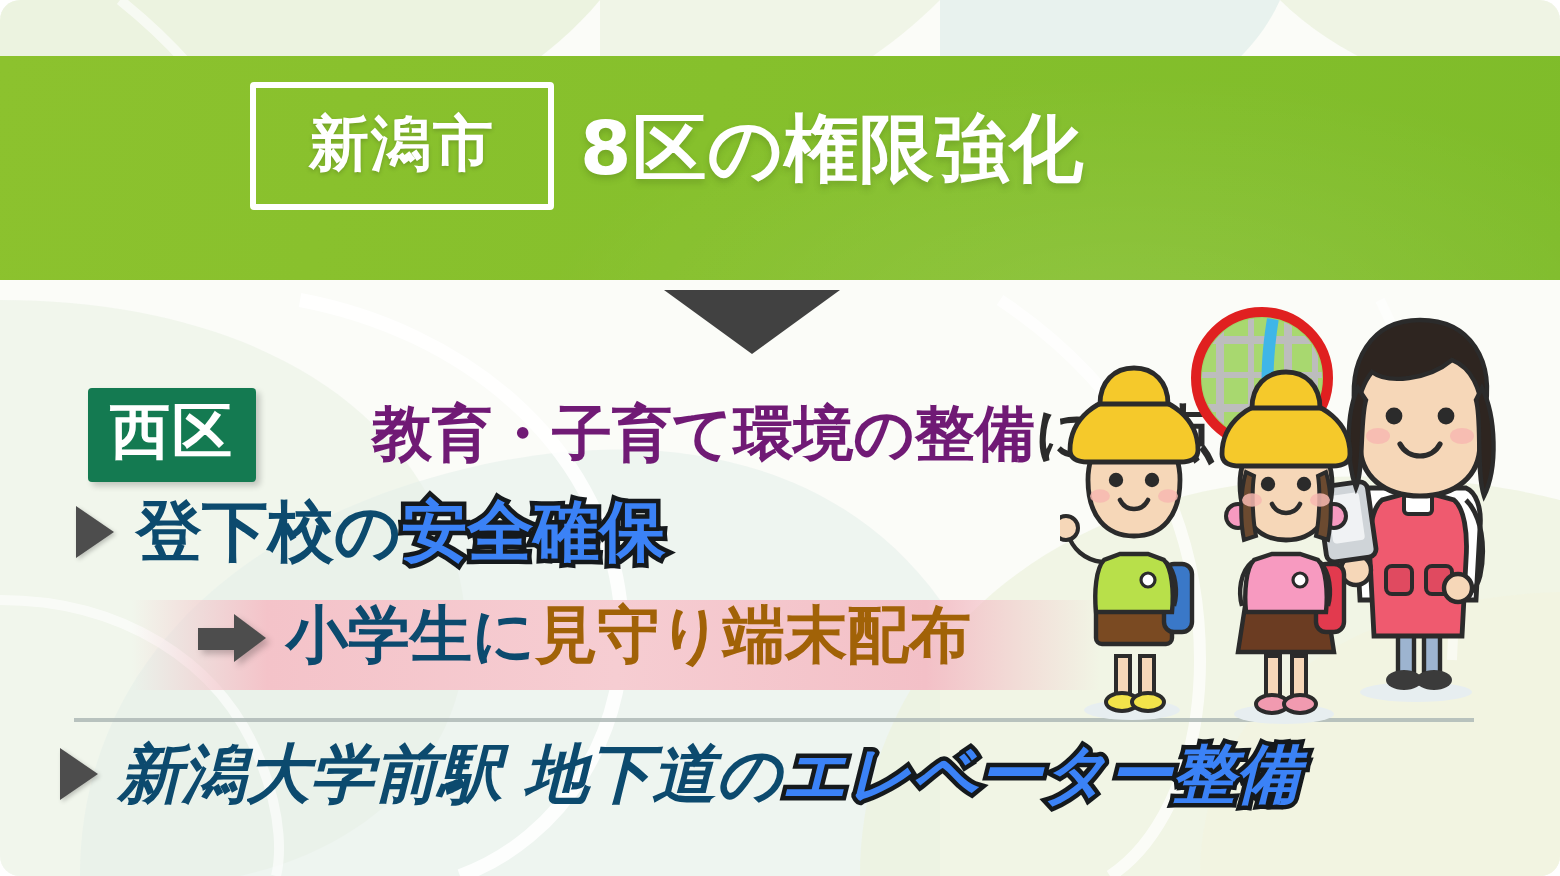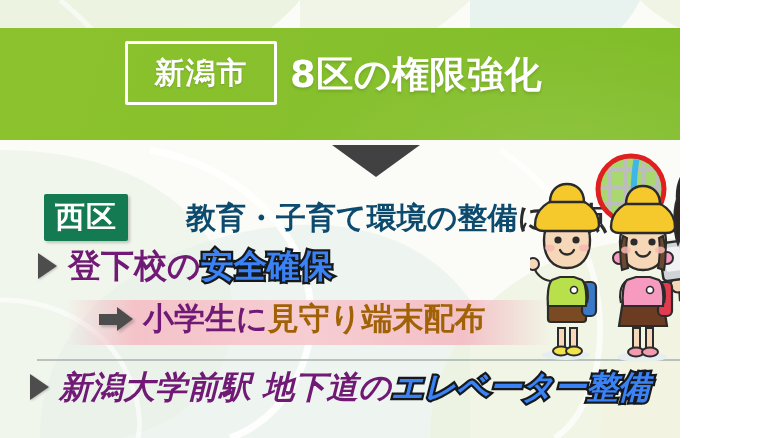--- a/index.html
+++ b/index.html
@@ -1,21 +1,21 @@
 <!DOCTYPE html>
 <html><head>
 <meta charset="utf-8">
 <style>
   html,body{margin:0;padding:0;}
   body{
     width:780px;height:438px;overflow:hidden;
     font-family:"DejaVu Sans","Liberation Sans",sans-serif;
     background:#ffffff;
   }
-  .stage{position:relative;width:680px;height:438px;overflow:hidden;background:#fbfcf8;}
+  .stage{position:relative;width:780px;height:438px;overflow:hidden;background:#fbfcf8;border-radius:10px;}
 
   
   .bg{position:absolute;inset:0;overflow:hidden;}
   .bg svg{position:absolute;inset:0;width:780px;height:438px;}
 
   
   .header-band{
     position:absolute;left:0;top:28px;width:780px;height:112px;
     background:linear-gradient(105deg,#8cc22e 0%,#86c02c 45%,#7fbc2a 100%);
   }
@@ -49,33 +49,33 @@
   
   .ward-row{position:absolute;left:44px;top:194px;display:flex;align-items:center;gap:45px;}
   .ward-badge{
     background:#147a51;color:#ffffff;
     font-size:30px;font-weight:bold;line-height:1;
     padding:8px 11px 9px 11px;border-radius:2px;
     box-shadow:2px 2px 3px rgba(0,0,0,.20);
     letter-spacing:1px;
   }
   .ward-text{margin-left:13px;font-size:30px;font-weight:bold;line-height:1;white-space:nowrap;}
-  .ward-text .teal{color:#0c4a6e;}
+  .ward-text .teal{color:#701a75;}
   .ward-text .dark{color:#2b2b2b;}
 
   
   .bullet-tri{
     width:0;height:0;flex:0 0 auto;
     border-top:13px solid transparent;border-bottom:13px solid transparent;
     border-left:19px solid #4d4d4d;
     filter:drop-shadow(1.5px 1.5px 1px rgba(0,0,0,.22));
   }
   .line-school{position:absolute;left:38px;top:249px;display:flex;align-items:center;}
   .line-school .txt{margin-left:11px;font-size:33px;font-weight:bold;line-height:1;white-space:nowrap;}
-  .dark-t{color:#701a75;}
+  .dark-t{color:#0c4a6e;}
   .hl-yellow{
     color:#3b82f6;
     -webkit-text-stroke:4.5px #15191c;
     paint-order:stroke fill;
   }
 
   
   .pink-band{
     position:absolute;left:66px;top:300px;width:484px;height:45px;
     background:linear-gradient(90deg,rgba(247,205,210,0) 0%,#f4c3c9 14%,#f6cdd2 50%,#f3c0c7 82%,rgba(247,205,210,0) 100%);

